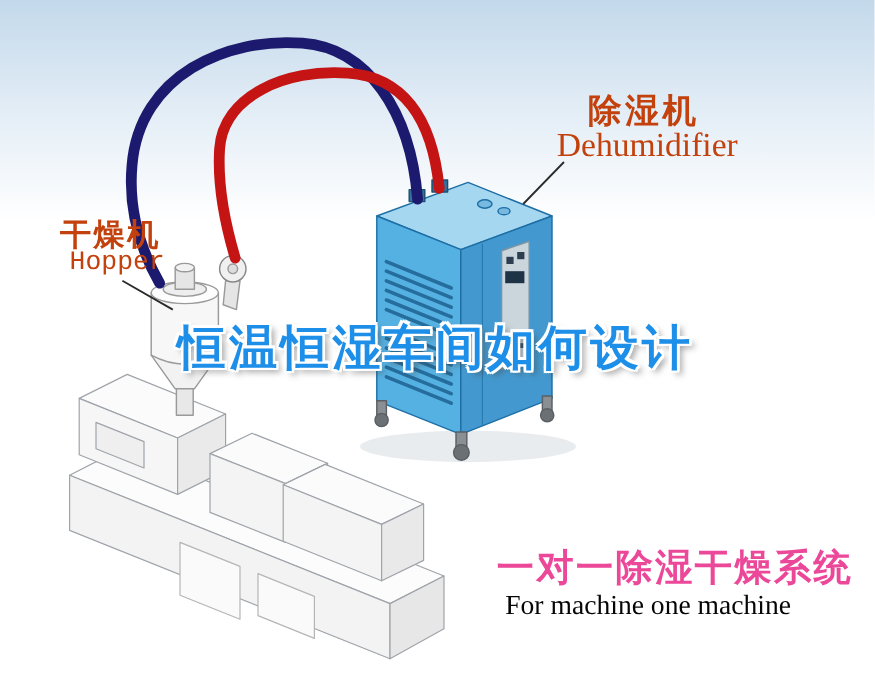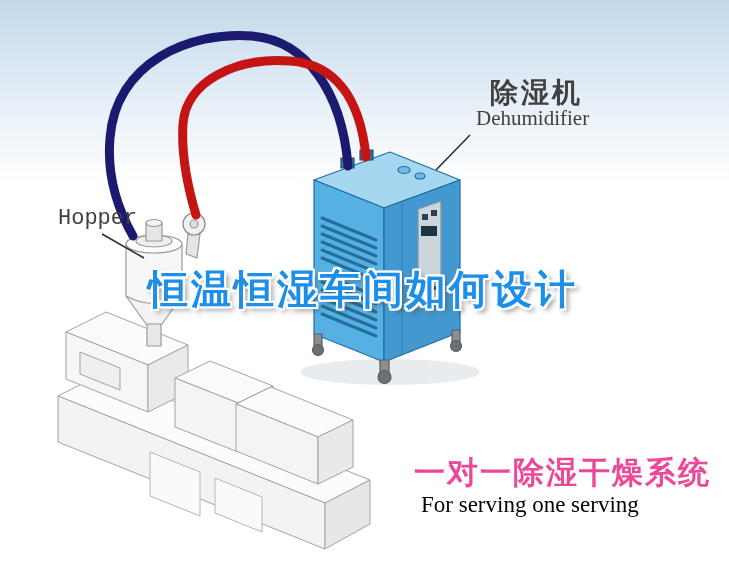--- a/index.html
+++ b/index.html
@@ -1,25 +1,25 @@
 <!DOCTYPE html>
 <html><head>
 <meta charset="utf-8">
 <style>
   html,body{margin:0;padding:0;background:#fff;}
   .stage{
     position:relative;width:729px;height:561px;overflow:hidden;
     background:#fff;font-family:"Liberation Sans",sans-serif;
   }
   .stage svg{position:absolute;left:0;top:0;}
-  .txt{position:absolute;white-space:nowrap;color:#404040;}
+  .txt{position:absolute;white-space:nowrap;color:#c2410c;}
   .hopper-cn{left:50px;top:178px;font-size:26px;font-weight:bold;letter-spacing:2px;}
   .hopper-en{left:58px;top:206px;font-size:22px;font-family:Liberation Mono, monospace;}
   .dehum-cn{left:490px;top:74px;font-size:28px;font-weight:bold;letter-spacing:3px;}
-  .dehum-en{left:476px;top:106px;font-size:21px;font-family:"Liberation Serif",serif;}
+  .dehum-en{left:464px;top:106px;font-size:28px;font-family:"Liberation Serif",serif;}
   .article-title{
     left:148px;top:262px;font-size:40px;font-weight:bold;letter-spacing:3px;
     color:#1e8fe8;
     text-shadow:
       -2px -2px 0 #fff, 2px -2px 0 #fff, -2px 2px 0 #fff, 2px 2px 0 #fff,
       0 -2px 0 #fff, 0 2px 0 #fff, -2px 0 0 #fff, 2px 0 0 #fff,
       4px 4px 5px rgba(70,70,70,.55);
     text-align: right;
   }
   .footer-cn{left:414px;top:452px;font-size:31px;font-weight:bold;letter-spacing:2px;color:#ec4899;}
@@ -137,23 +137,24 @@
       </g>
     </g>
 
     <path d="M 348,166 C 342,92 306,40 252,36 C 190,31 116,62 110,138 C 107,172 116,206 133,236" fill="none" stroke="#1c1a6e" stroke-width="9" stroke-linecap="round"></path>
     <path d="M 366,157 C 360,96 334,64 290,61 C 238,57 186,80 183,124 C 181,155 188,188 196,215" fill="none" stroke="#c41414" stroke-width="9" stroke-linecap="round"></path>
 
     <line x1="102" y1="234" x2="144" y2="258" stroke="#2a2a2a" stroke-width="1.5"></line>
     <line x1="470" y1="135" x2="436" y2="170" stroke="#2a2a2a" stroke-width="1.5"></line>
   </svg>
 
+  <div class="txt hopper-cn">干燥机</div>
   <div class="txt hopper-en">Hopper</div>
 
   <div class="txt dehum-cn">除湿机</div>
   <div class="txt dehum-en">Dehumidifier</div>
 
   <div class="txt article-title">恒温恒湿车间如何设计</div>
 
   <div class="txt footer-cn">一对一除湿干燥系统</div>
-  <div class="txt footer-en">For serving one serving</div>
+  <div class="txt footer-en">For machine one machine</div>
 
 </div>
 
 </body></html>

